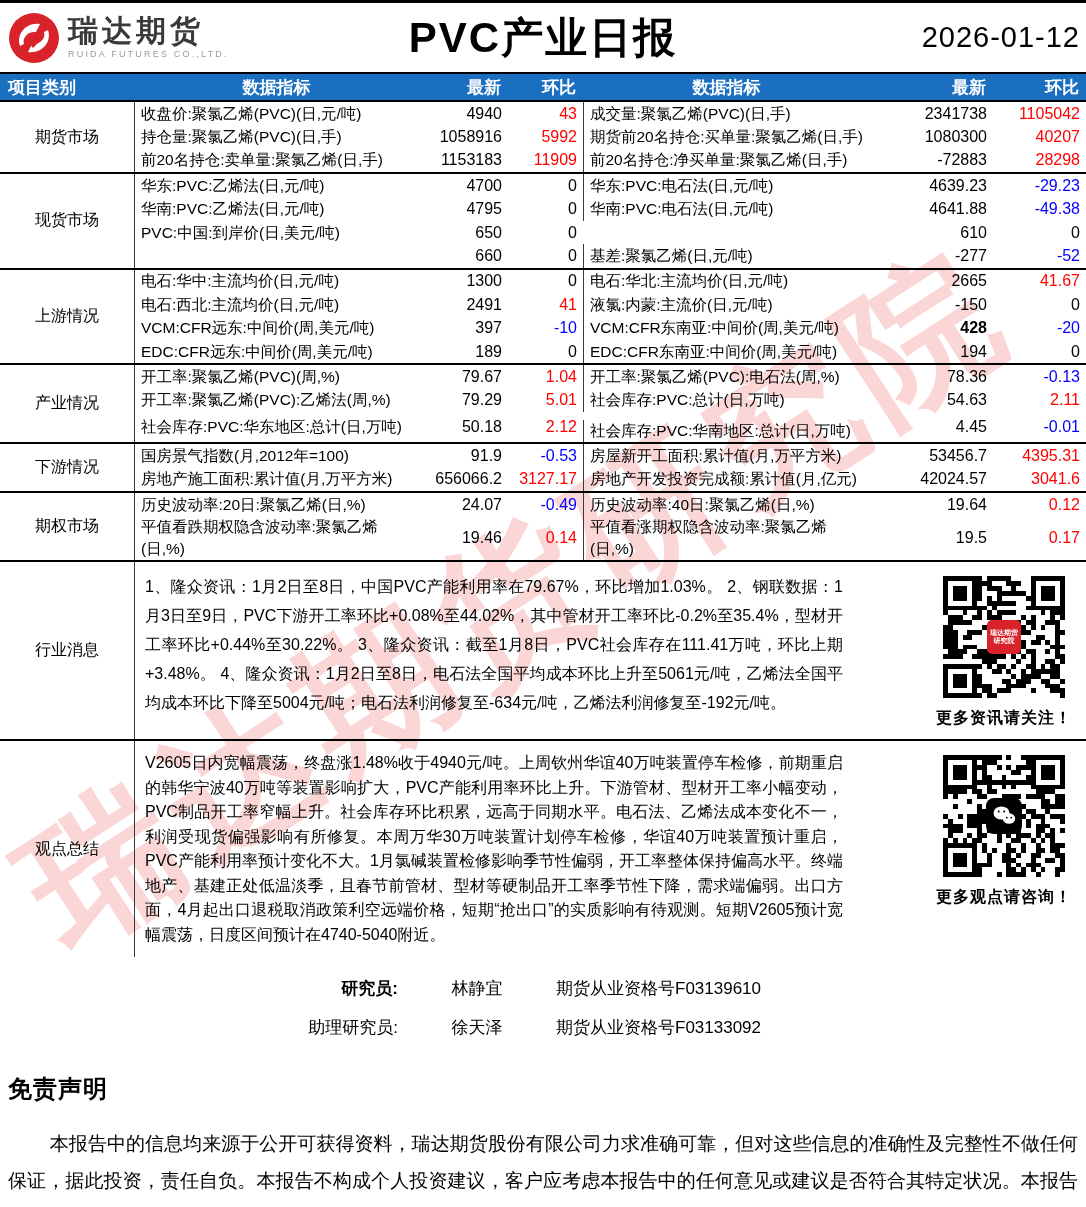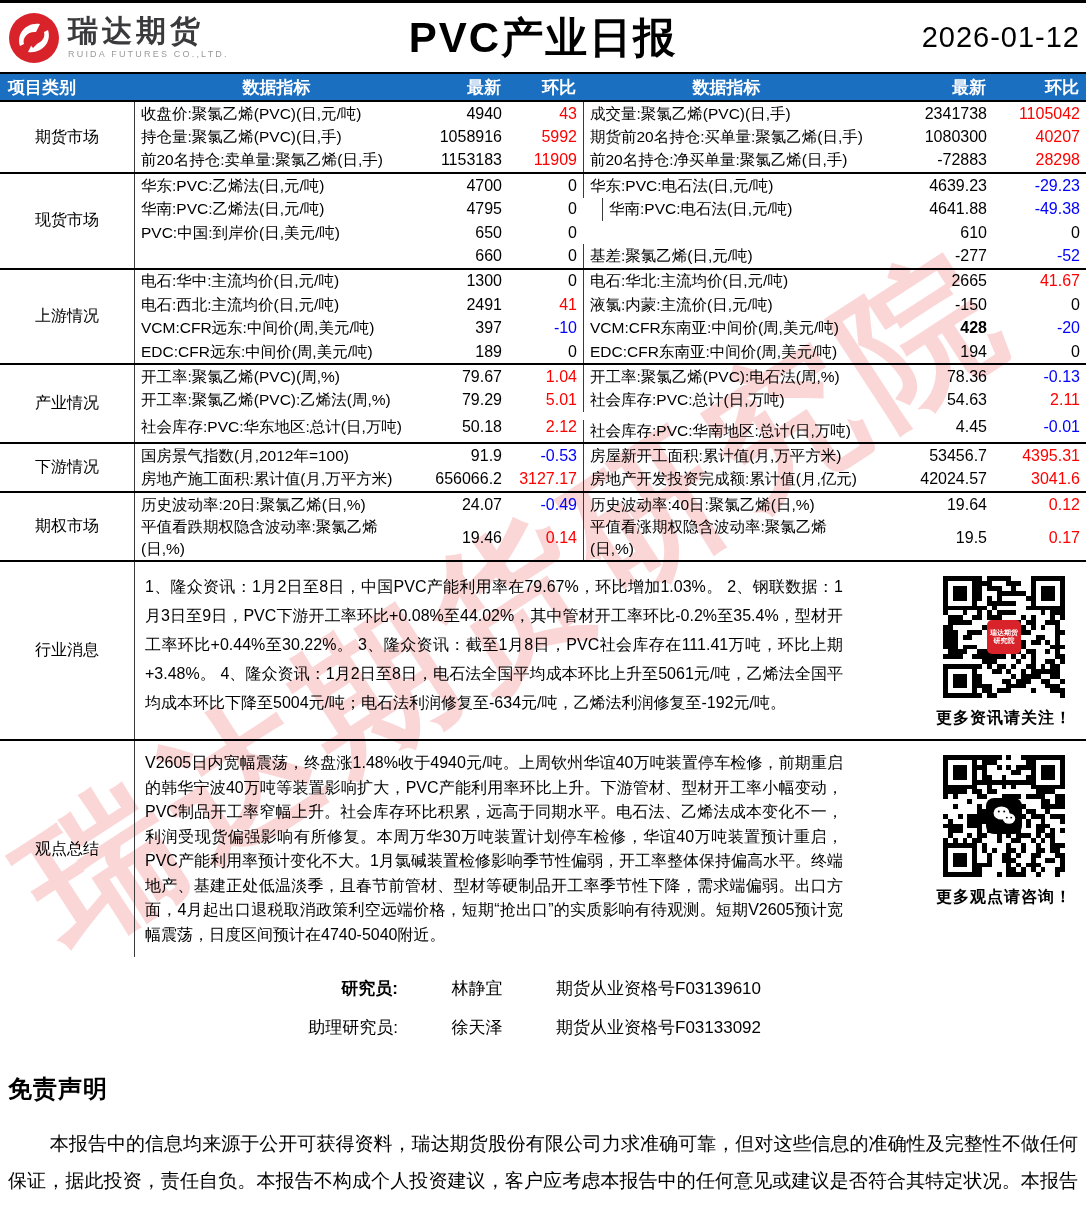--- a/index.html
+++ b/index.html
@@ -146,21 +146,21 @@
         <div class="val" style="grid-area: 1 / 3;">4700</div>
         <div class="chg" style="grid-area: 1 / 4; color: rgb(0, 0, 0);">0</div>
         <div class="ind r" style="grid-area: 1 / 5;">
           <span>华东:PVC:电石法(日,元/吨)</span>
         </div>
         <div class="val" style="grid-area: 1 / 6;">4639.23</div>
         <div class="chg" style="grid-area: 1 / 7; color: rgb(0, 0, 254);">-29.23</div>
         <div class="ind l" style="grid-area: 2 / 2;">华南:PVC:乙烯法(日,元/吨)</div>
         <div class="val" style="grid-area: 2 / 3;">4795</div>
         <div class="chg" style="grid-area: 2 / 4; color: rgb(0, 0, 0);">0</div>
-        <div class="ind r" style="grid-area: 2 / 5; margin-left: 19px;">
+        <div class="ind r" style="grid-area: 2 / 5;">
           <span>华南:PVC:电石法(日,元/吨)</span>
         </div>
         <div class="val" style="grid-area: 2 / 6;">4641.88</div>
         <div class="chg" style="grid-area: 2 / 7; color: rgb(0, 0, 254);">-49.38</div>
         <div class="ind l" style="grid-area: 3 / 2;">PVC:中国:到岸价(日,美元/吨)</div>
         <div class="val" style="grid-area: 3 / 3;">650</div>
         <div class="chg" style="grid-area: 3 / 4; color: rgb(0, 0, 0);">0</div>
         <div class="val" style="grid-area: 3 / 6;">610</div>
         <div class="chg" style="grid-area: 3 / 7; color: rgb(0, 0, 0);">0</div>
         <div class="val" style="grid-area: 4 / 3;">660</div>

